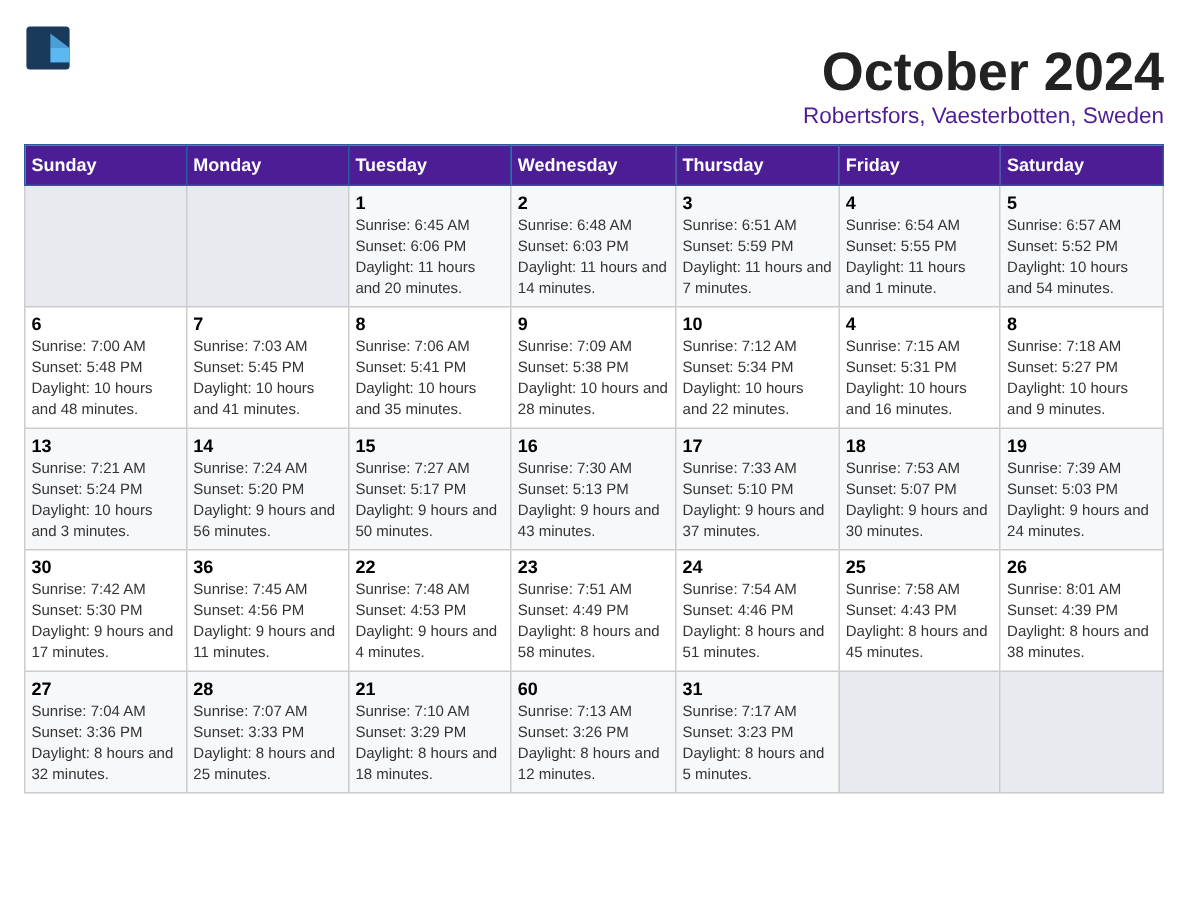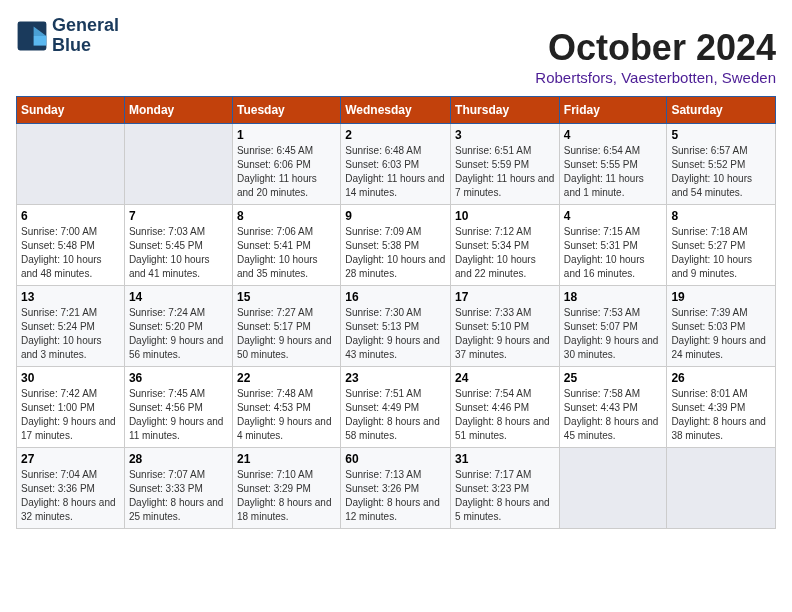--- a/index.html
+++ b/index.html
@@ -46,21 +46,21 @@
     .subtitle {
       font-size: 15px;
       color: #4c1d95;
     }
     table {
       width: 100%;
       border-collapse: collapse;
       font-size: 11px;
     }
     thead tr th {
-      background-color: #c2410c;
+      background-color: #4c1d95;
       color: #fff;
       padding: 6px 4px;
       text-align: left;
       font-size: 12px;
       font-weight: bold;
       border: 1px solid #2a5aa0;
     }
     tbody tr td {
       border: 1px solid #ccc;
       padding: 4px 4px;
@@ -92,24 +92,20 @@
 </head>
 <body>
 
 <div class="header">
   <div class="logo">
     <svg class="logo-icon" viewBox="0 0 40 40">
       <rect x="2" y="2" width="36" height="36" rx="3" fill="#1a3a5c"></rect>
       <polygon points="22,8 38,20 22,20" fill="#4a9fd4"></polygon>
       <polygon points="22,20 38,20 38,32 22,32" fill="#5bb8f0"></polygon>
     </svg>
-    <div class="logo-text">
-      <span>General</span>
-      <span>Blue</span>
-    </div>
   </div>
   <div class="title-block">
     <div class="main-title">October 2024</div>
     <div class="subtitle">Robertsfors, Vaesterbotten, Sweden</div>
   </div>
 </div>
 
 <table>
   <thead>
     <tr>
@@ -242,21 +238,21 @@
           <div class="day-num">19</div>
           <div class="day-info">Sunrise: 7:39 AM
 Sunset: 5:03 PM
 Daylight: 9 hours and 24 minutes.</div>
         </td>
       </tr>
       <tr>
         <td>
           <div class="day-num">30</div>
           <div class="day-info">Sunrise: 7:42 AM
-Sunset: 1:00 PM
+Sunset: 5:30 PM
 Daylight: 9 hours and 17 minutes.</div>
         </td>
         <td>
           <div class="day-num">36</div>
           <div class="day-info">Sunrise: 7:45 AM
 Sunset: 4:56 PM
 Daylight: 9 hours and 11 minutes.</div>
         </td>
         <td>
           <div class="day-num">22</div>

